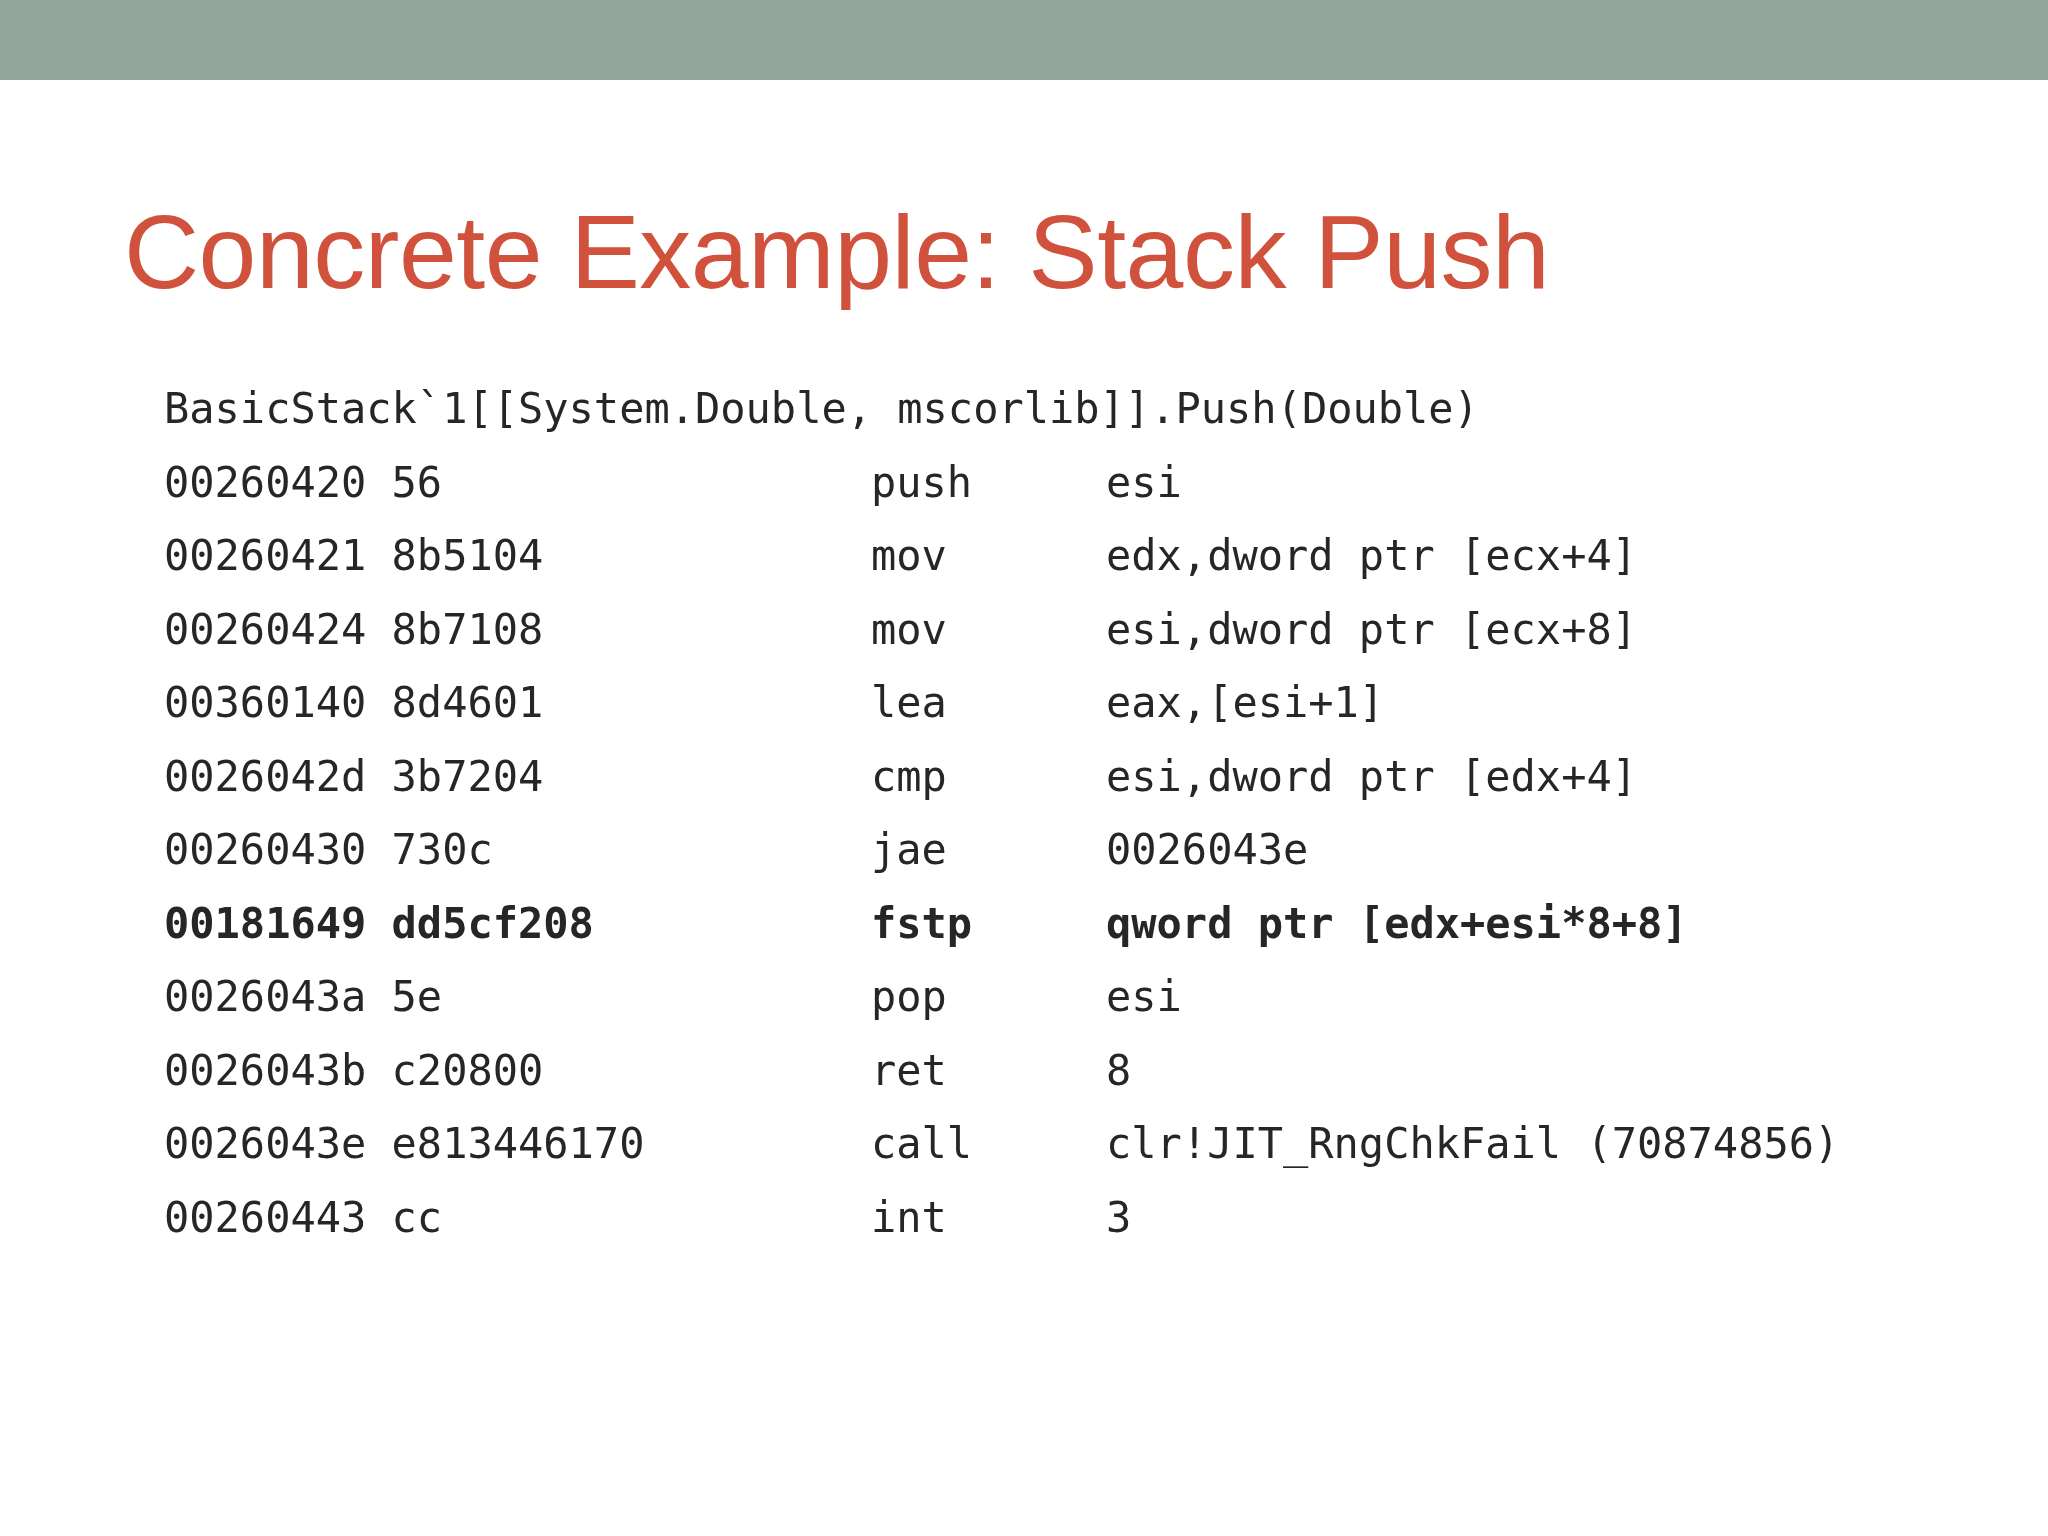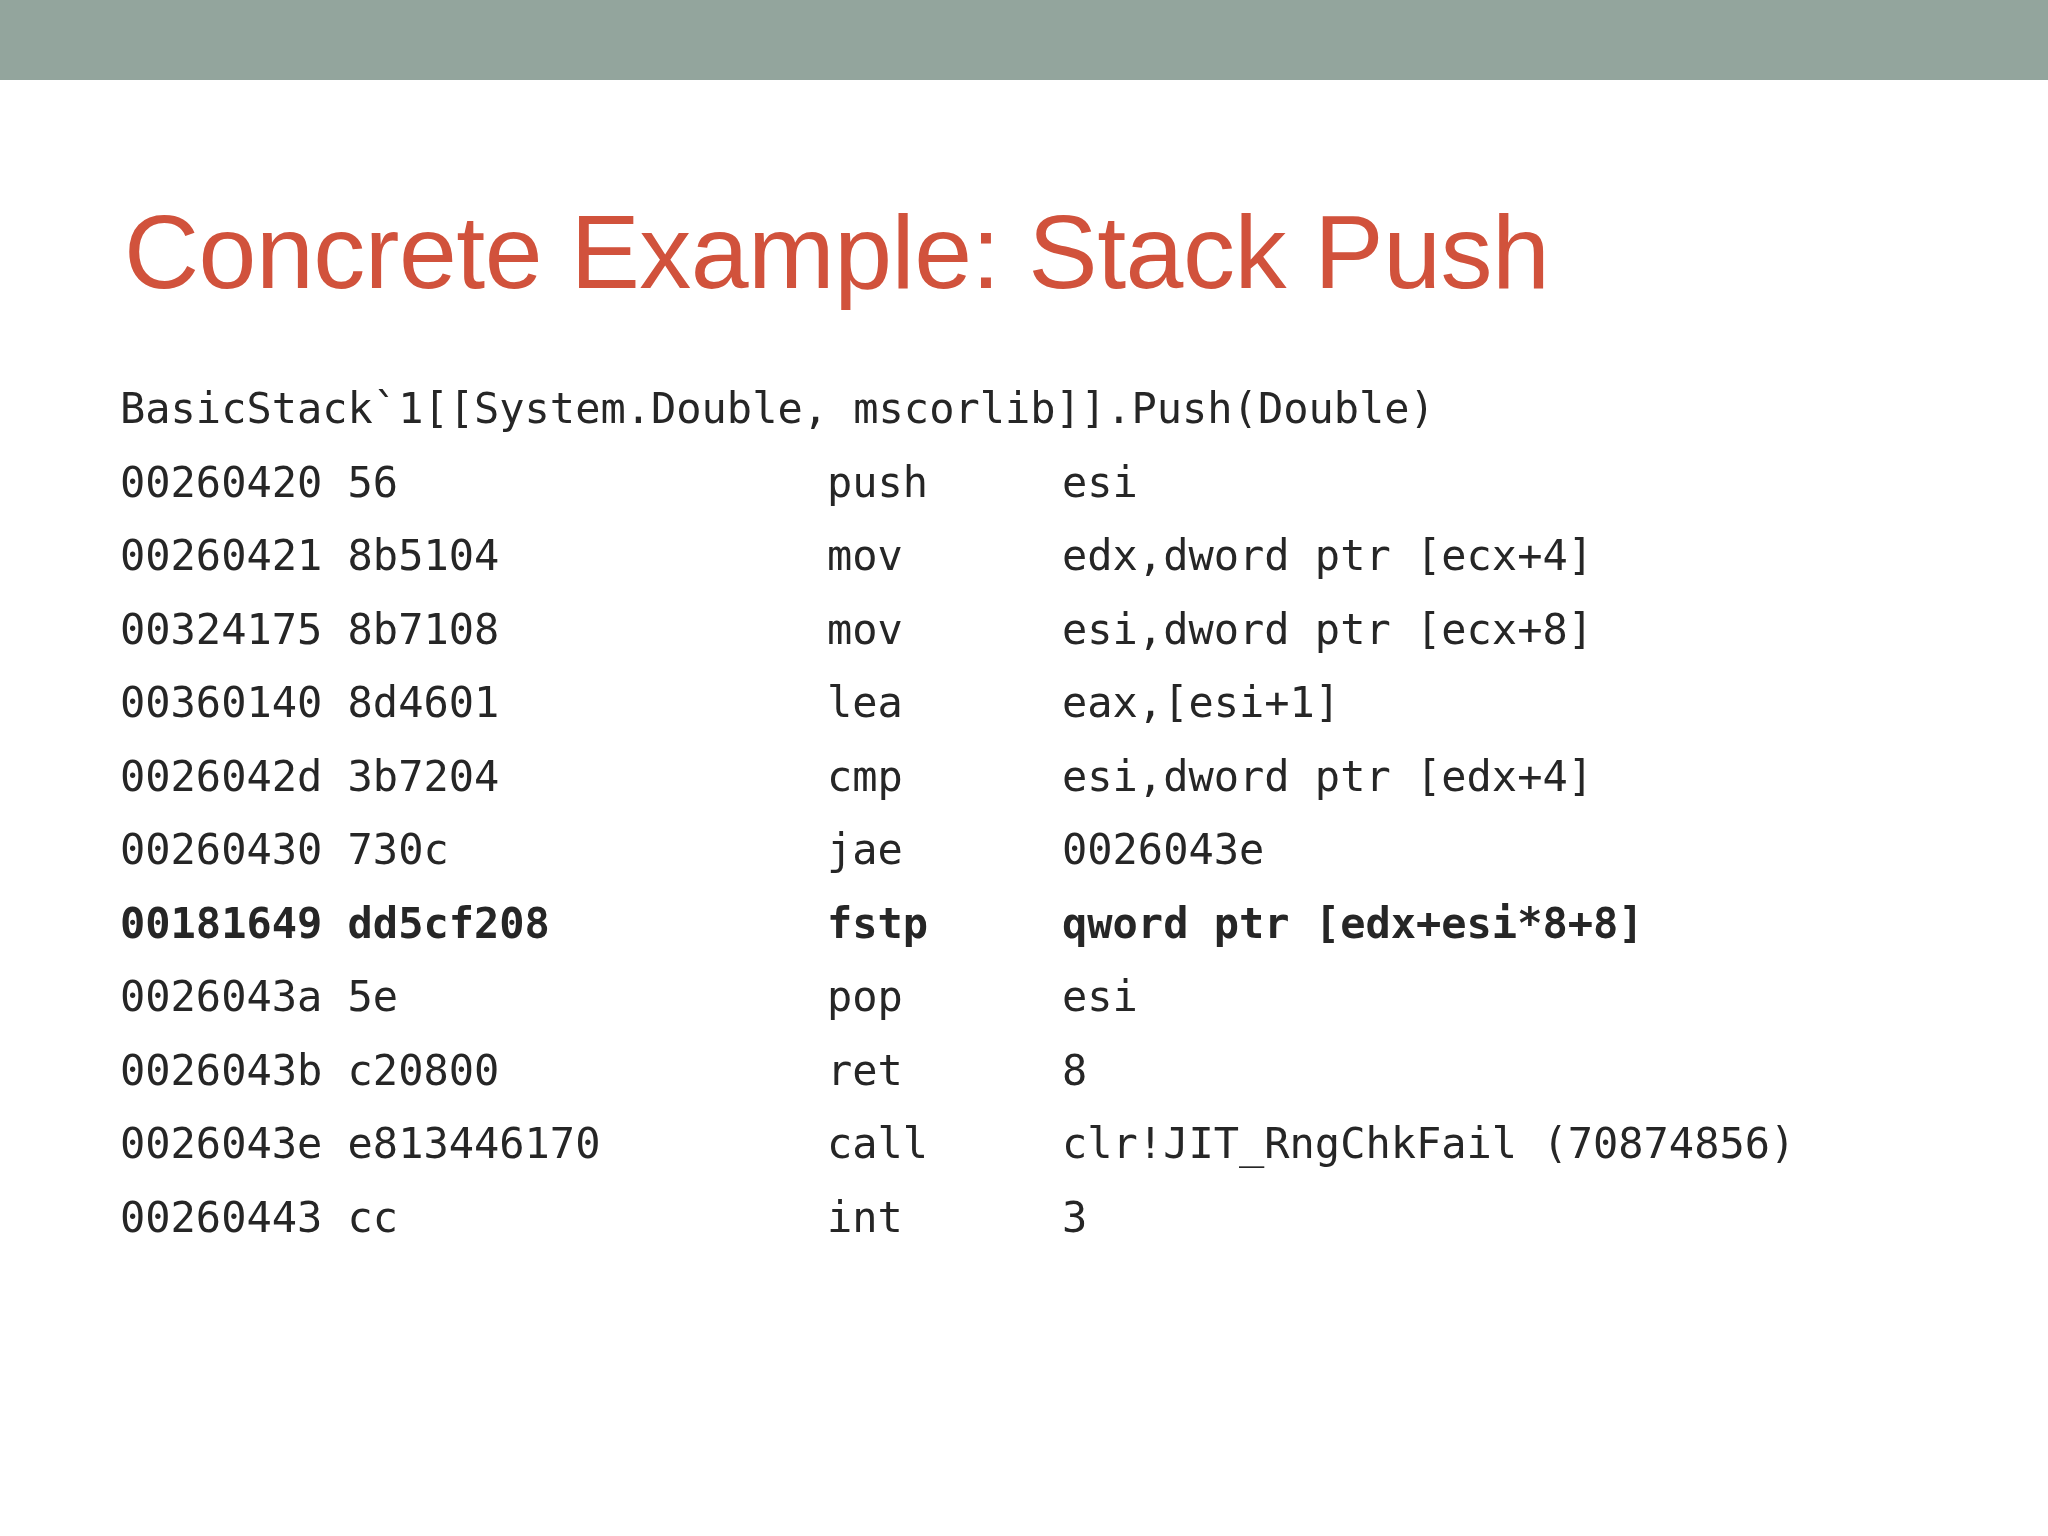--- a/index.html
+++ b/index.html
@@ -52,20 +52,21 @@
     font-family: "DejaVu Sans Mono", "Liberation Mono", monospace;
     font-size: 42px;
     line-height: 73.5px;
     color: #262626;
   }
 
   .code-line {
     display: block;
     white-space: pre;
     height: 73.5px;
+    margin-left: 44px;
   }
 
   .code-line.signature {
     letter-spacing: 0px;
   }
 
   .code-line.highlight {
     font-weight: bold;
   }
 
@@ -93,21 +94,21 @@
 
   <div id="top-band" style="background: rgb(147, 165, 157);"></div>
 
   <h1 id="slide-title" style="color: rgb(209, 82, 60);">Concrete Example: Stack Push</h1>
 
   <div id="code-block" style="color: rgb(38, 38, 38);">
     <div class="code-line signature">BasicStack`1[[System.Double, mscorlib]].Push(Double)</div>
     <div id="code-lines">
         <div class="code-line"><span class="col-addr">00260420 56</span><span class="col-mnemonic">push</span><span class="col-operands">esi</span></div>
         <div class="code-line"><span class="col-addr">00260421 8b5104</span><span class="col-mnemonic">mov</span><span class="col-operands">edx,dword ptr [ecx+4]</span></div>
-        <div class="code-line"><span class="col-addr">00324175 8b7108</span><span class="col-mnemonic">mov</span><span class="col-operands">esi,dword ptr [ecx+8]</span></div>
+        <div class="code-line"><span class="col-addr">00260424 8b7108</span><span class="col-mnemonic">mov</span><span class="col-operands">esi,dword ptr [ecx+8]</span></div>
         <div class="code-line"><span class="col-addr">00360140 8d4601</span><span class="col-mnemonic">lea</span><span class="col-operands">eax,[esi+1]</span></div>
         <div class="code-line"><span class="col-addr">0026042d 3b7204</span><span class="col-mnemonic">cmp</span><span class="col-operands">esi,dword ptr [edx+4]</span></div>
         <div class="code-line"><span class="col-addr">00260430 730c</span><span class="col-mnemonic">jae</span><span class="col-operands">0026043e</span></div>
         <div class="code-line highlight"><span class="col-addr">00181649 dd5cf208</span><span class="col-mnemonic">fstp</span><span class="col-operands">qword ptr [edx+esi*8+8]</span></div>
         <div class="code-line"><span class="col-addr">0026043a 5e</span><span class="col-mnemonic">pop</span><span class="col-operands">esi</span></div>
         <div class="code-line"><span class="col-addr">0026043b c20800</span><span class="col-mnemonic">ret</span><span class="col-operands">8</span></div>
         <div class="code-line"><span class="col-addr">0026043e e813446170</span><span class="col-mnemonic">call</span><span class="col-operands">clr!JIT_RngChkFail (70874856)</span></div>
         <div class="code-line"><span class="col-addr">00260443 cc</span><span class="col-mnemonic">int</span><span class="col-operands">3</span></div>
       </div>
   </div>

